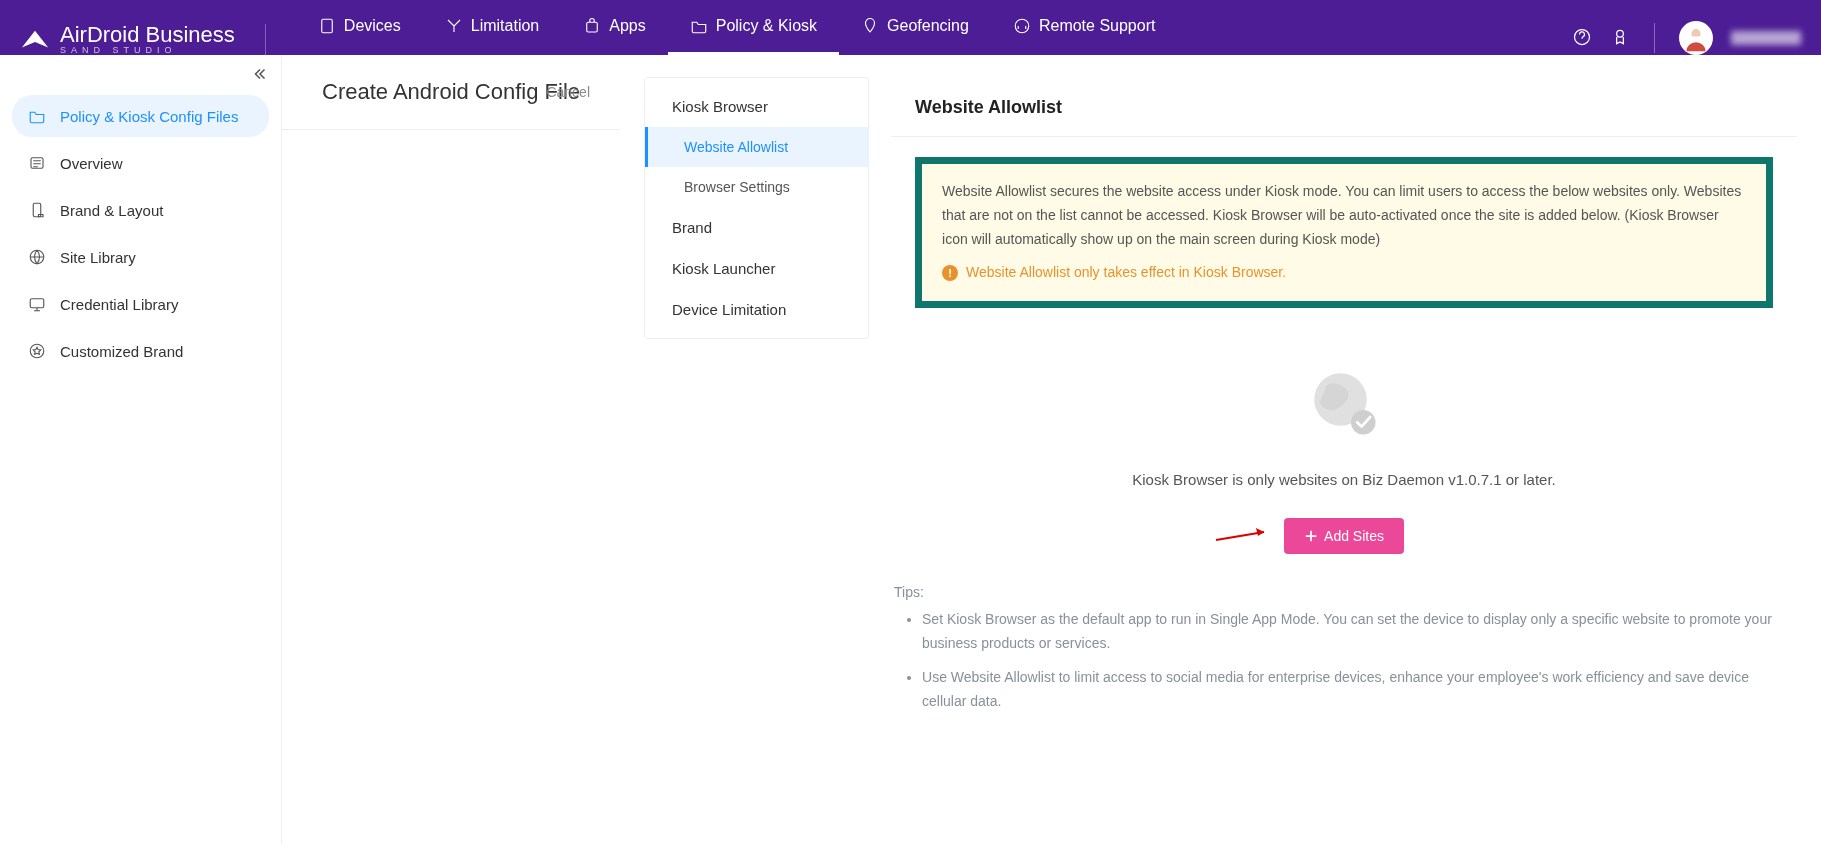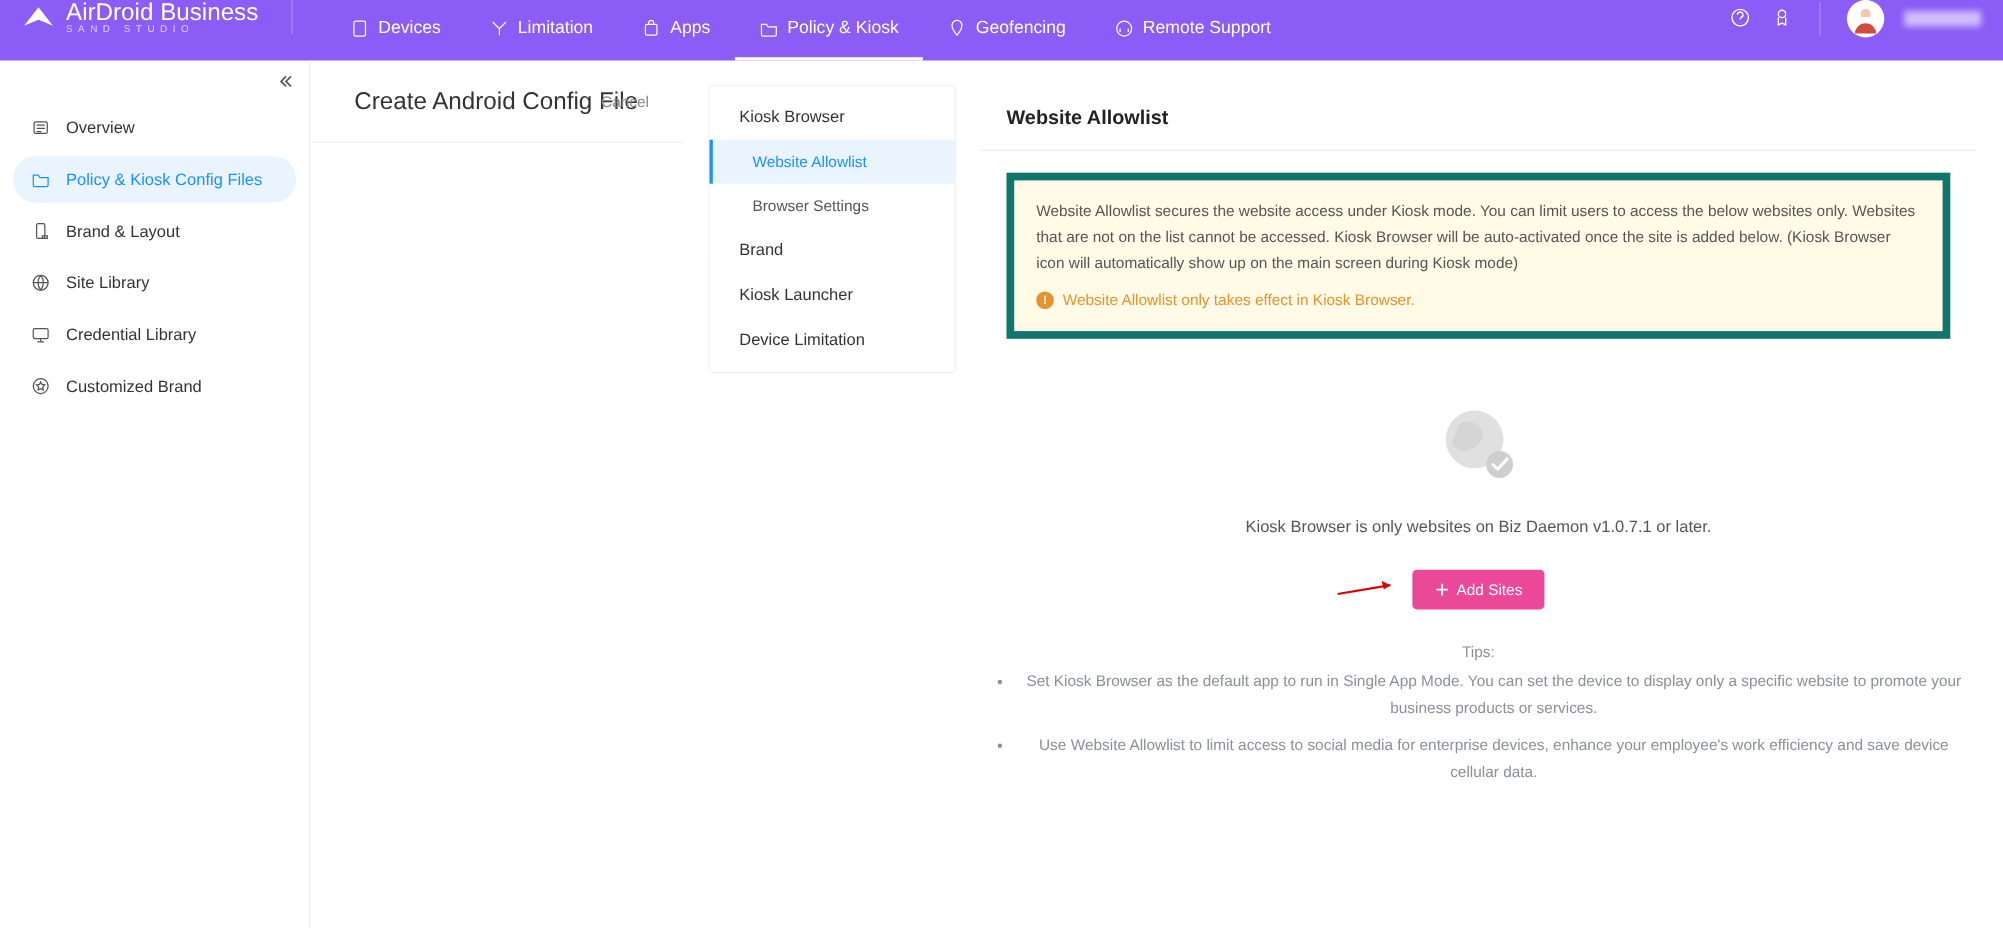--- a/index.html
+++ b/index.html
@@ -8,23 +8,23 @@
     background: #fff;
     color: #333;
     font-size: 14px;
     width: 1821px;
     height: 844px;
     overflow: hidden;
   }
   
   .topbar {
     height: 55px;
-    background: #8b5cf6;
+    background: #4c1d95;
     display: flex;
-    align-items: flex-start;
+    align-items: flex-end;
     color: #fff;
     padding: 0 20px;
   }
   .brand {
     display: flex;
     align-items: center;
     gap: 10px;
     padding-right: 30px;
     border-right: 1px solid rgba(255,255,255,0.3);
     margin-right: 30px;
@@ -165,21 +165,21 @@
     display:inline-flex;align-items:center;gap:6px;
     cursor:pointer;
   }
   .arrow-img {
     position:absolute;
     left: calc(50% - 130px);
     top: 8px;
     width:60px; height:20px;
     pointer-events:none;
   }
-  .tips-block { max-width: 900px; margin: 12px auto 30px; text-align:center; font-size:14px; color:#899099;}
+  .tips-block { max-width: 900px; margin: 12px auto 30px; text-align:left; font-size:14px; color:#899099;}
   .tips-block .tips-head{ margin-bottom:8px;}
   .tips-block ul{ padding-left: 28px; list-style: disc; }
   .tips-block li{ margin-bottom:10px; line-height:1.7; color:#899099;}
 </style>
 </head>
 <body>
 
 <div class="topbar">
   <div class="brand">
     <svg class="brand-logo" viewBox="0 0 32 32">
@@ -261,32 +261,32 @@
 
 <div class="body-wrap">
 
   <div class="left-sidebar">
     <div class="collapse-btn">
       <svg viewBox="0 0 24 24">
           <path d="M12 6 L6 12 L12 18 M18 6 L12 12 L18 18" stroke="#555" stroke-width="2" fill="none"></path>
         </svg>
     </div>
     <div class="sidenav">
+      <div class="sidenav-item active">
+        <svg viewBox="0 0 24 24">
+            <path d="M3 7 h6 l2 3 h10 v9 a2 2 0 0 1 -2 2 H5 a2 2 0 0 1 -2 -2 Z"></path>
+          </svg>
+        <span>Policy &amp; Kiosk Config Files</span>
+      </div>
       <div class="sidenav-item">
         <svg viewBox="0 0 24 24">
             <rect x="4" y="5" width="16" height="14" rx="2"></rect>
             <path d="M7 9 h10 M7 13 h10 M7 17 h6"></path>
           </svg>
         <span>Overview</span>
-      </div>
-      <div class="sidenav-item active">
-        <svg viewBox="0 0 24 24">
-            <path d="M3 7 h6 l2 3 h10 v9 a2 2 0 0 1 -2 2 H5 a2 2 0 0 1 -2 -2 Z"></path>
-          </svg>
-        <span>Policy &amp; Kiosk Config Files</span>
       </div>
       <div class="sidenav-item">
         <svg viewBox="0 0 24 24">
             <rect x="7" y="3" width="10" height="18" rx="2"></rect>
             <path d="M14 18 h6 v3 h-6 Z"></path>
           </svg>
         <span>Brand &amp; Layout</span>
       </div>
       <div class="sidenav-item">
         <svg viewBox="0 0 24 24">

